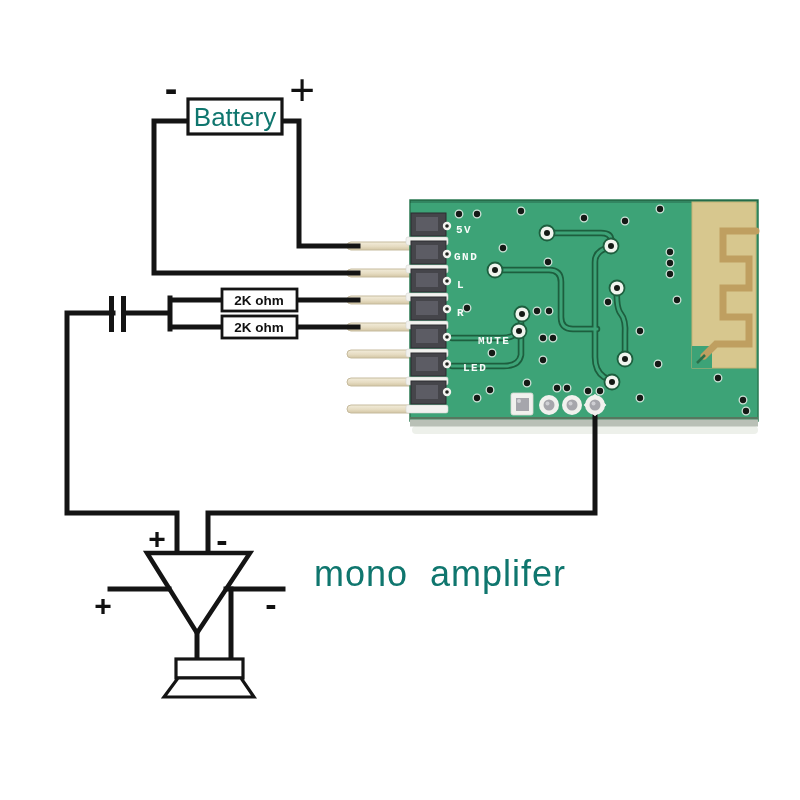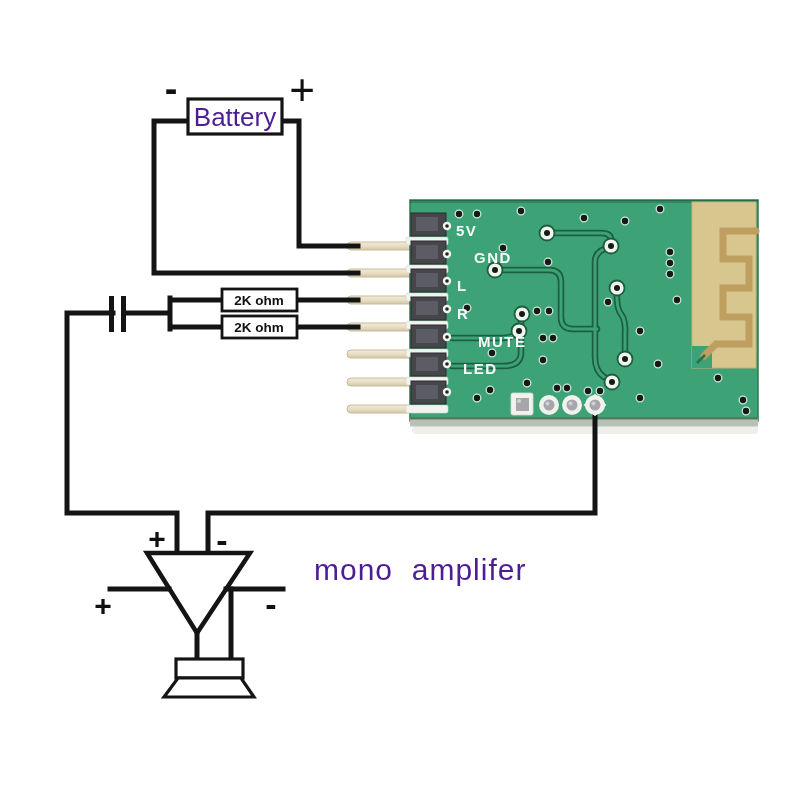--- a/index.html
+++ b/index.html
@@ -1,23 +1,23 @@
 <!DOCTYPE html>
 <html><head>
 <meta charset="utf-8">
 <style>
   html,body{margin:0;padding:0;background:#ffffff;}
   #canvas{position:relative;width:800px;height:800px;background:#ffffff;overflow:hidden;
           font-family:"Liberation Sans", sans-serif;}
   svg{position:absolute;left:0;top:0;}
-  .lbl{position:absolute;color:#4c1d95;}
+  .lbl{position:absolute;color:#0f766e;}
   .sign{position:absolute;transform:translate(-50%,-50%);font-weight:600;color:#111;line-height:1;}
   .pinlbl{position:absolute;transform:translate(0,-50%);color:#ffffff;
-          font-family:Liberation Sans, sans-serif;
-          font-weight:bold;font-size:15px;letter-spacing:1.5px;opacity:.96;text-align:center;}
+          font-family:Liberation Mono, monospace;
+          font-weight:bold;font-size:11px;letter-spacing:1.5px;opacity:.96;text-align:center;}
   .reslbl{position:absolute;transform:translate(-50%,-50%);font-size:13.5px;font-weight:600;color:#111;text-align:center;}
   .tr{stroke:#1d5e3e;stroke-width:6.5;fill:none;stroke-linecap:round;}
   .tri{stroke:#3da377;stroke-width:3;fill:none;stroke-linecap:round;}
   .wire{stroke:#141414;stroke-width:5;fill:none;stroke-linecap:square;stroke-linejoin:miter;}
   .hole{fill:#151a16;stroke:rgba(235,248,240,.85);stroke-width:1.3;}
 </style>
 </head>
 <body>
 
 <div id="canvas">
@@ -274,21 +274,21 @@
   <div class="sign" style="left:302px;top:90px;font-size:44px;font-weight:500;">+</div>
 
   <div class="reslbl" style="left:259px;top:300px;">2K ohm</div>
   <div class="reslbl" style="left:259px;top:327px;">2K ohm</div>
 
   <div class="sign" style="left:157px;top:539px;font-size:30px;">+</div>
   <div class="sign" style="left:222px;top:540px;font-size:34px;">-</div>
   <div class="sign" style="left:103px;top:606px;font-size:30px;">+</div>
   <div class="sign" style="left:271px;top:604px;font-size:34px;">-</div>
 
-  <div class="lbl" style="left:314px;top:553px;font-size:30px;letter-spacing:1px;white-space:pre;">mono  amplifer</div>
+  <div class="lbl" style="left:314px;top:553px;font-size:36px;letter-spacing:1px;white-space:pre;">mono  amplifer</div>
 
   <div class="pinlbl" style="left:456px;top:230px;">5V</div>
-  <div class="pinlbl" style="left:474px;top:257px;">GND</div>
+  <div class="pinlbl" style="left:454px;top:257px;">GND</div>
   <div class="pinlbl" style="left:457px;top:285px;">L</div>
   <div class="pinlbl" style="left:457px;top:313px;">R</div>
   <div class="pinlbl" style="left:452px;top:341px;padding-left:26px;">MUTE</div>
   <div class="pinlbl" style="left:455px;top:368px;margin-left:8px;">LED</div>
 </div>
 
 </body></html>

